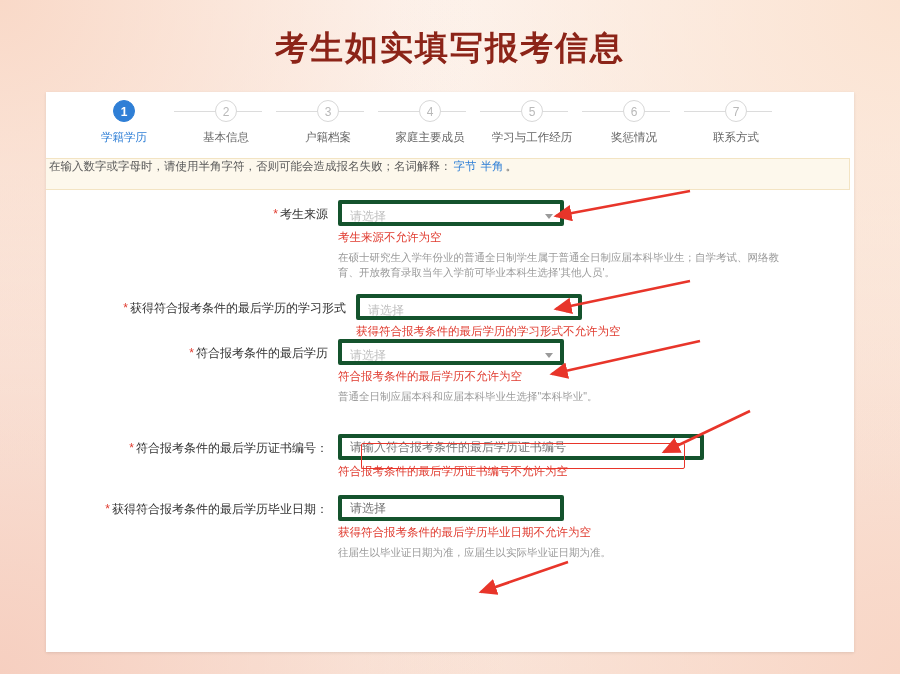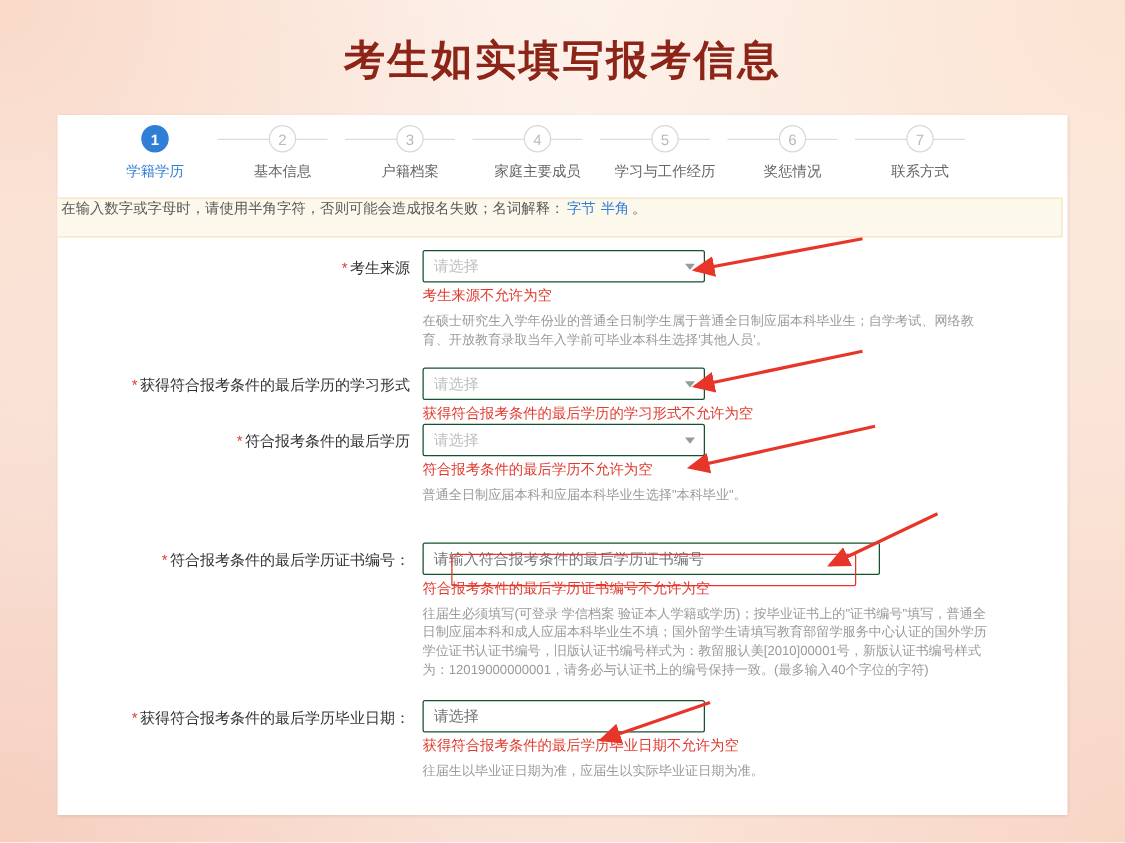--- a/index.html
+++ b/index.html
@@ -142,21 +142,21 @@
     color: #e03b2f;
     margin-right: 2px;
   }
   .field {
     width: 480px;
   }
   .sel, .txt {
     width: 226px;
     height: 26px;
     box-sizing: border-box;
-    border: 1px solid #14532d;
+    border: 4px solid #14532d;
     background: #ffffff;
     font-size: 12px;
     color: #c0c0c0;
     padding: 0 22px 0 8px;
     line-height: 24px;
     position: relative;
     border-radius: 2px;
   }
   .txt.wide {
     width: 366px;
@@ -260,21 +260,21 @@
       <div class="field">
         <div class="sel">
           <span>请选择</span>
           <span class="caret"></span>
         </div>
         <div class="err">考生来源不允许为空</div>
         <div class="hint">在硕士研究生入学年份业的普通全日制学生属于普通全日制应届本科毕业生；自学考试、网络教育、开放教育录取当年入学前可毕业本科生选择'其他人员'。</div>
       </div>
     </div>
 
-    <div class="row" style="margin-top:14px;">
+    <div class="row" style="margin-top:14px;justify-content:center;">
       <div class="lbl">
         <span class="req">*</span><span>获得符合报考条件的最后学历的学习形式</span>
       </div>
       <div class="field">
         <div class="sel">
           <span>请选择</span>
           <span class="caret"></span>
         </div>
         <div class="err">获得符合报考条件的最后学历的学习形式不允许为空</div>
       </div>
@@ -294,21 +294,20 @@
       </div>
     </div>
 
     <div class="row" style="margin-top:30px;">
       <div class="lbl">
         <span class="req">*</span><span>符合报考条件的最后学历证书编号</span>：
       </div>
       <div class="field">
         <input class="txt wide" type="text" placeholder="请输入符合报考条件的最后学历证书编号" style="">
         <div class="err">符合报考条件的最后学历证书编号不允许为空</div>
-        <div class="hint">往届生必须填写(可登录 学信档案 验证本人学籍或学历)；按毕业证书上的"证书编号"填写，普通全日制应届本科和成人应届本科毕业生不填；国外留学生请填写教育部留学服务中心认证的国外学历学位证书认证书编号，旧版认证书编号样式为：教留服认美[2010]00001号，新版认证书编号样式为：12019000000001，请务必与认证书上的编号保持一致。(最多输入40个字位的字符)</div>
       </div>
     </div>
 
     <div class="row" style="margin-top:16px;">
       <div class="lbl">
         <span class="req">*</span><span>获得符合报考条件的最后学历毕业日期</span>：
       </div>
       <div class="field">
         <input class="txt" type="text" placeholder="请选择" style="">
         <div class="err">获得符合报考条件的最后学历毕业日期不允许为空</div>

